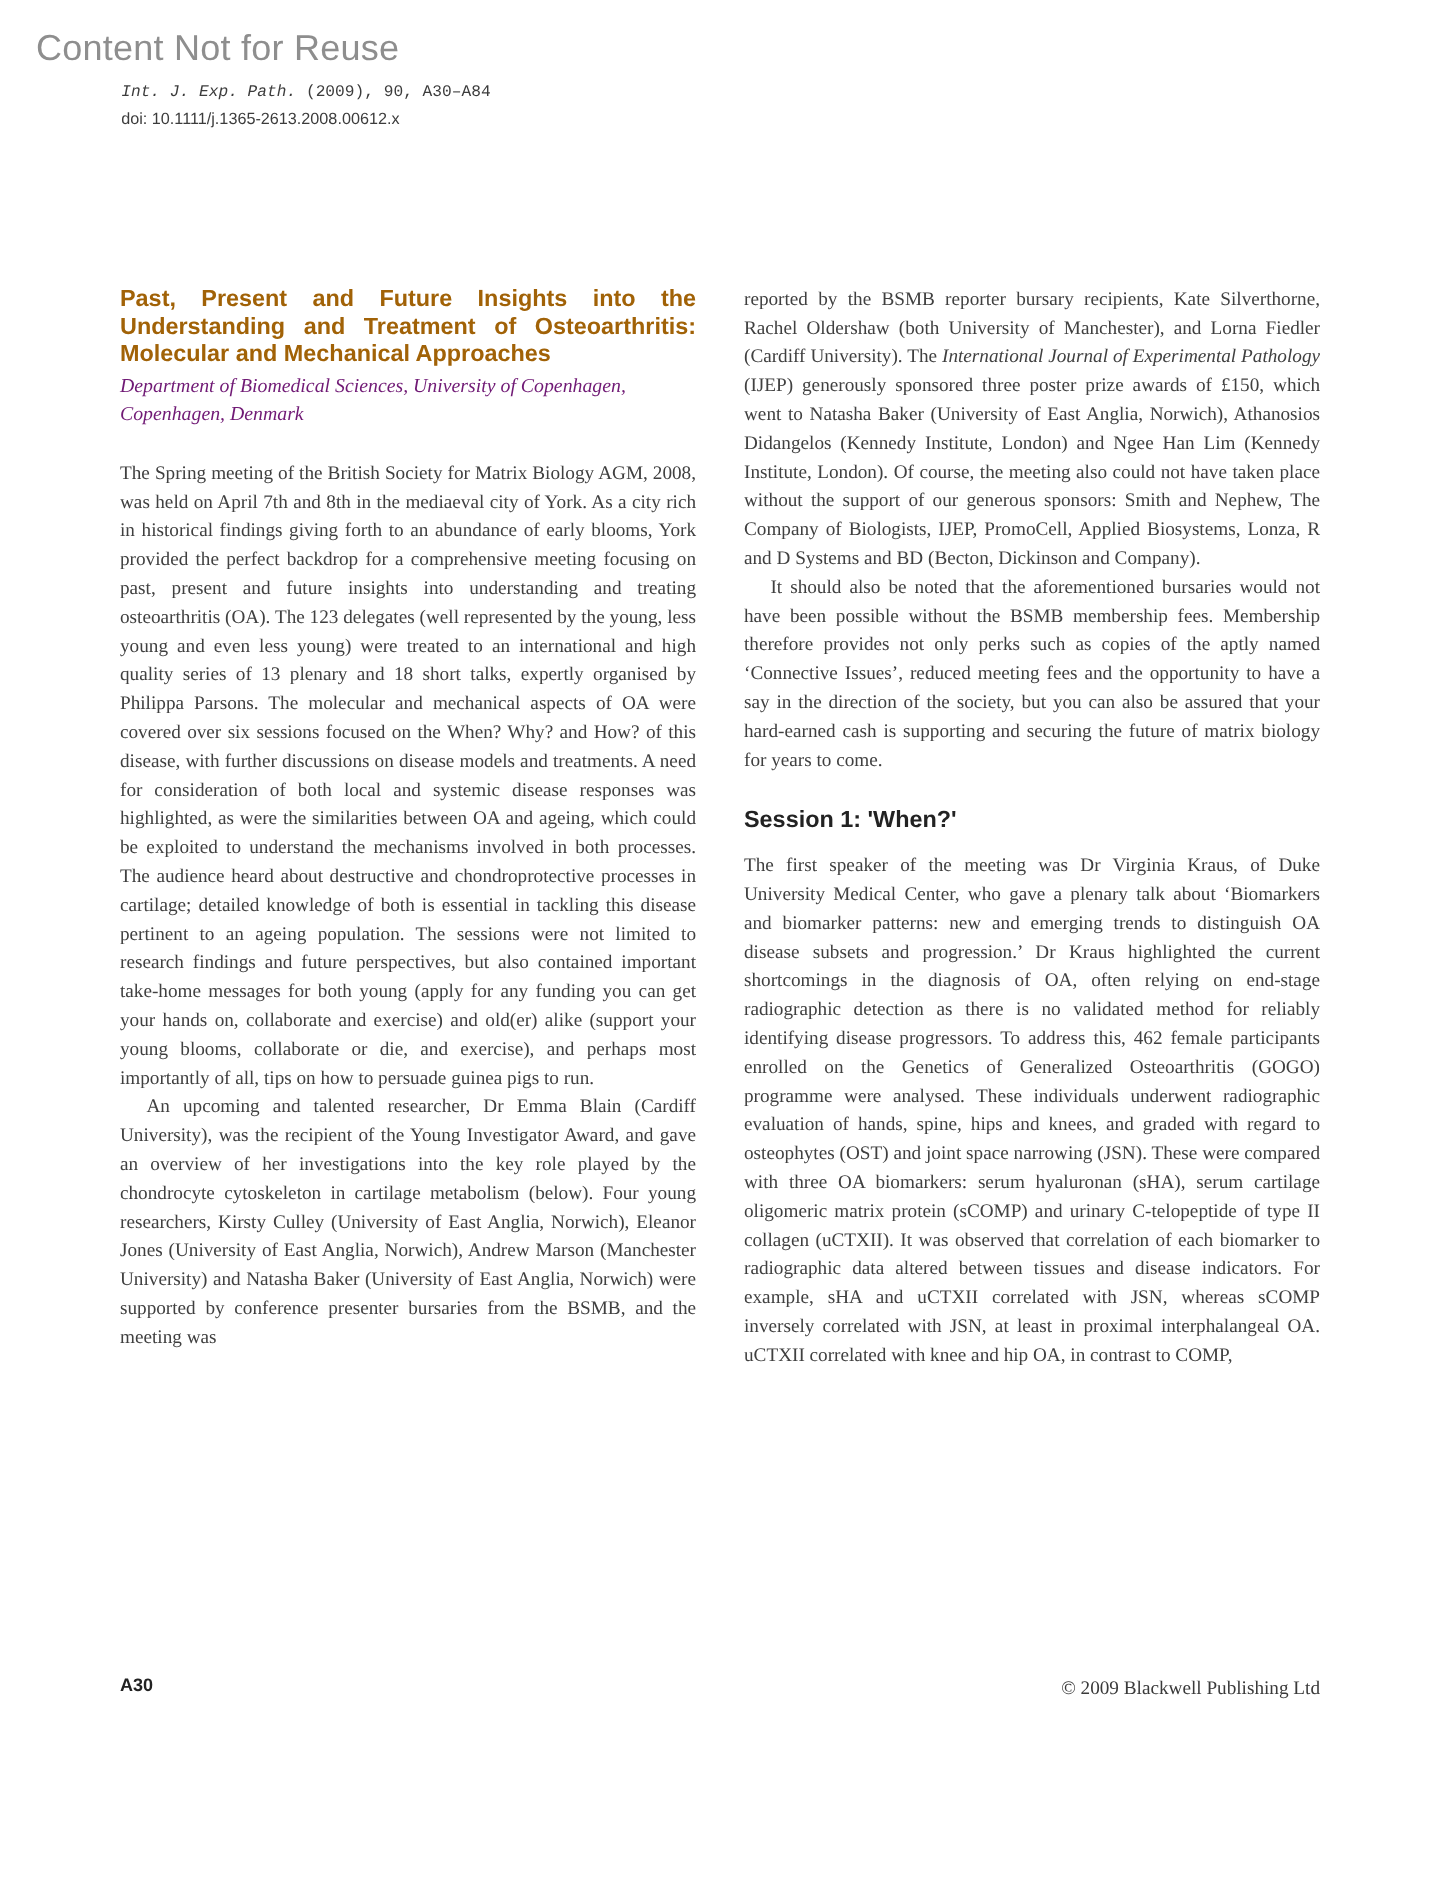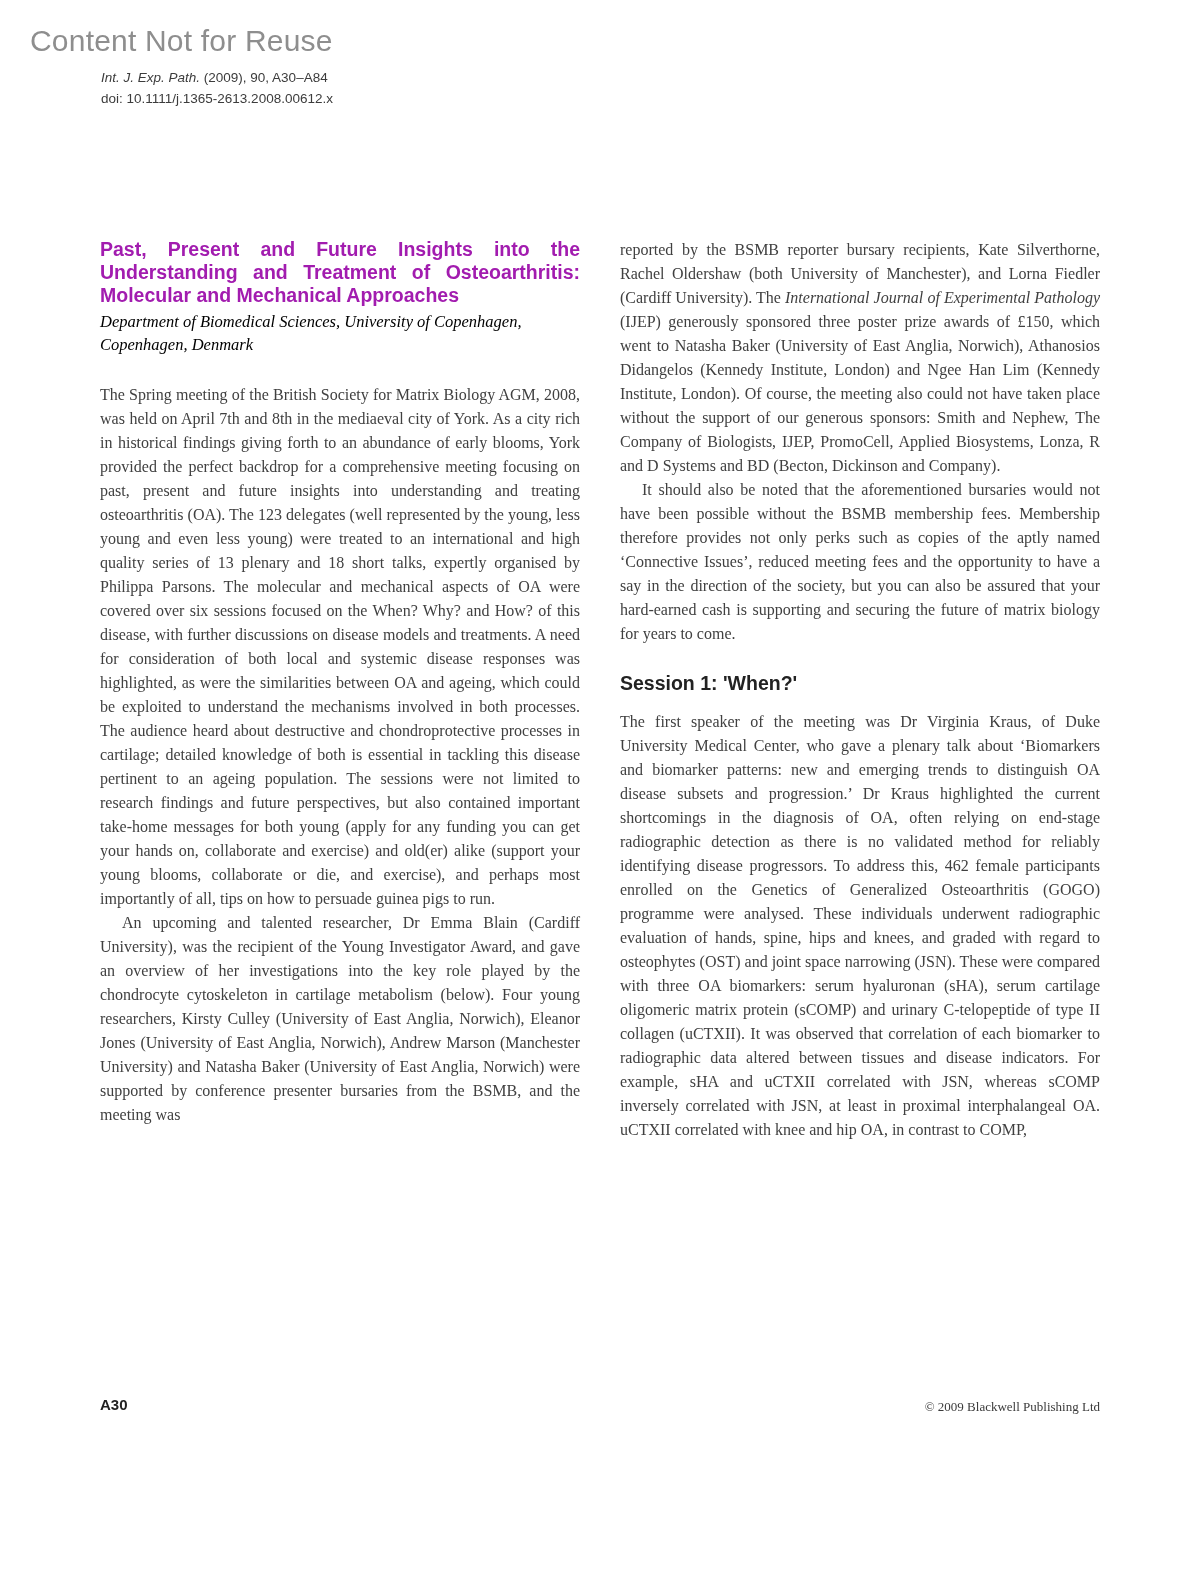--- a/index.html
+++ b/index.html
@@ -18,21 +18,21 @@
     top: 24px;
     font-family: "Liberation Sans", sans-serif;
     font-size: 30px;
     color: #8e8e8e;
     letter-spacing: 0.2px;
   }
   .citation {
     position: absolute;
     left: 101px;
     top: 70px;
-    font-family: Liberation Sans, sans-serif;
+    font-family: Liberation Mono, monospace;
     font-size: 13.5px;
     color: #3c3c3c;
   }
   .citation .journal { font-style: italic; }
   .doi {
     position: absolute;
     left: 101px;
     top: 91px;
     font-family: "Liberation Sans", sans-serif;
     font-size: 13.5px;
@@ -57,35 +57,35 @@
     display: flex;
     gap: 40px;
   }
   .col { width: 480px; }
   .col-heading {
     margin: 0;
     font-family: "Liberation Sans", sans-serif;
     font-size: 19.5px;
     line-height: 23px;
     font-weight: bold;
-    color: #a21caf;
+    color: #a16207;
     text-align: justify;
   }
   .author {
     margin-top: 21px;
     font-size: 18px;
     font-weight: bold;
     color: #2e2e2e;
   }
   .affiliation {
     margin-top: 3px;
     font-style: italic;
     font-size: 16.5px;
     line-height: 23px;
-    color: #000000;
+    color: #701a75;
   }
   .body {
     margin: 0;
     font-size: 16px;
     line-height: 24px;
     text-align: justify;
     color: #404040;
   }
   .first-body { margin-top: 27px; }
   .indent { text-indent: 22px; }
@@ -103,21 +103,21 @@
     top: 1396px;
     font-family: "Liberation Sans", sans-serif;
     font-size: 15px;
     font-weight: bold;
     color: #222222;
   }
   .copyright {
     position: absolute;
     right: 100px;
     top: 1399px;
-    font-size: 13px;
+    font-size: 16px;
     color: #3a3a3a;
     font-family: Liberation Serif, serif;
   }
 </style>
 </head>
 <body>
 
 <div class="page">
 
   <div class="watermark">Content Not for Reuse</div>

